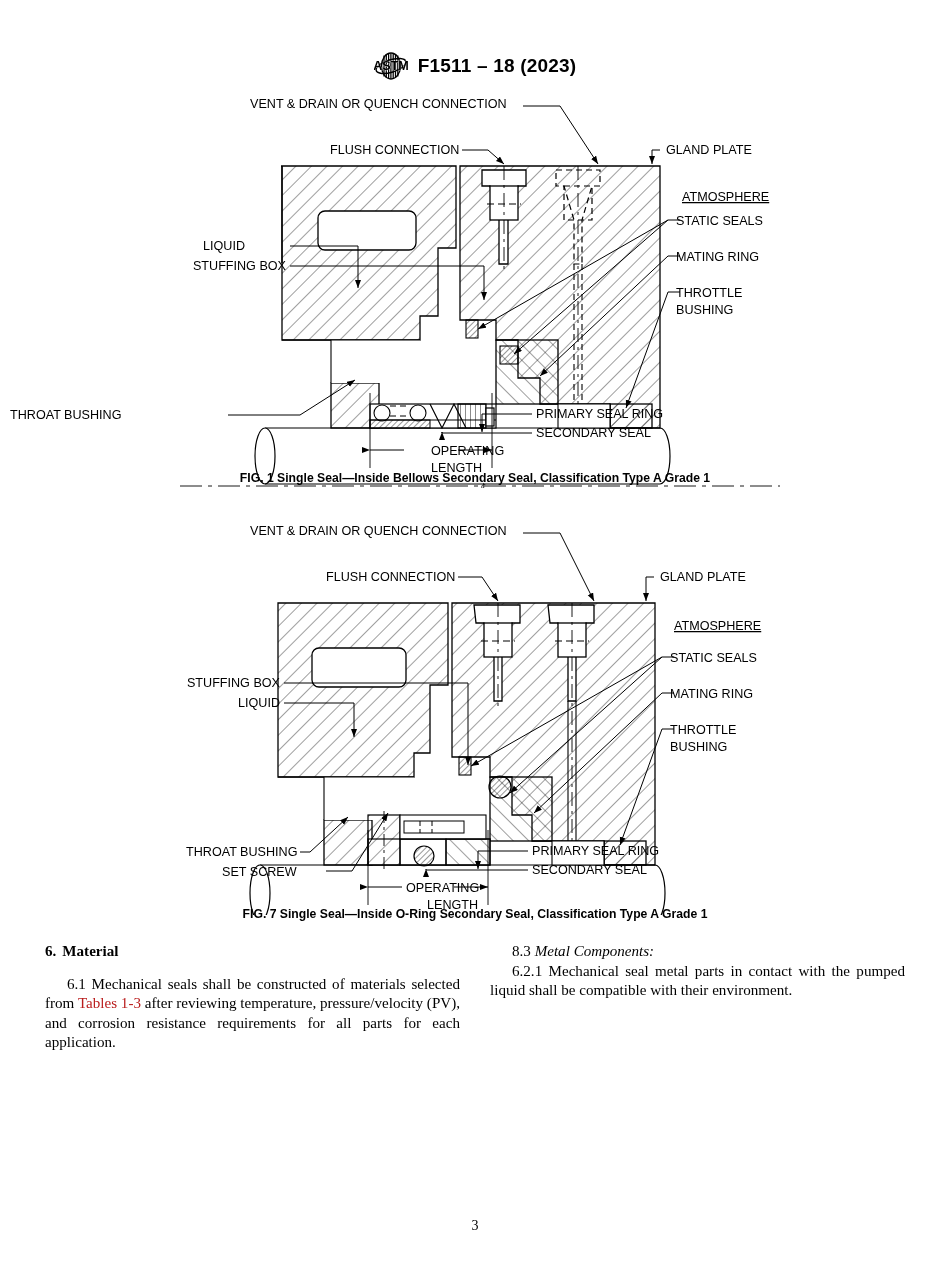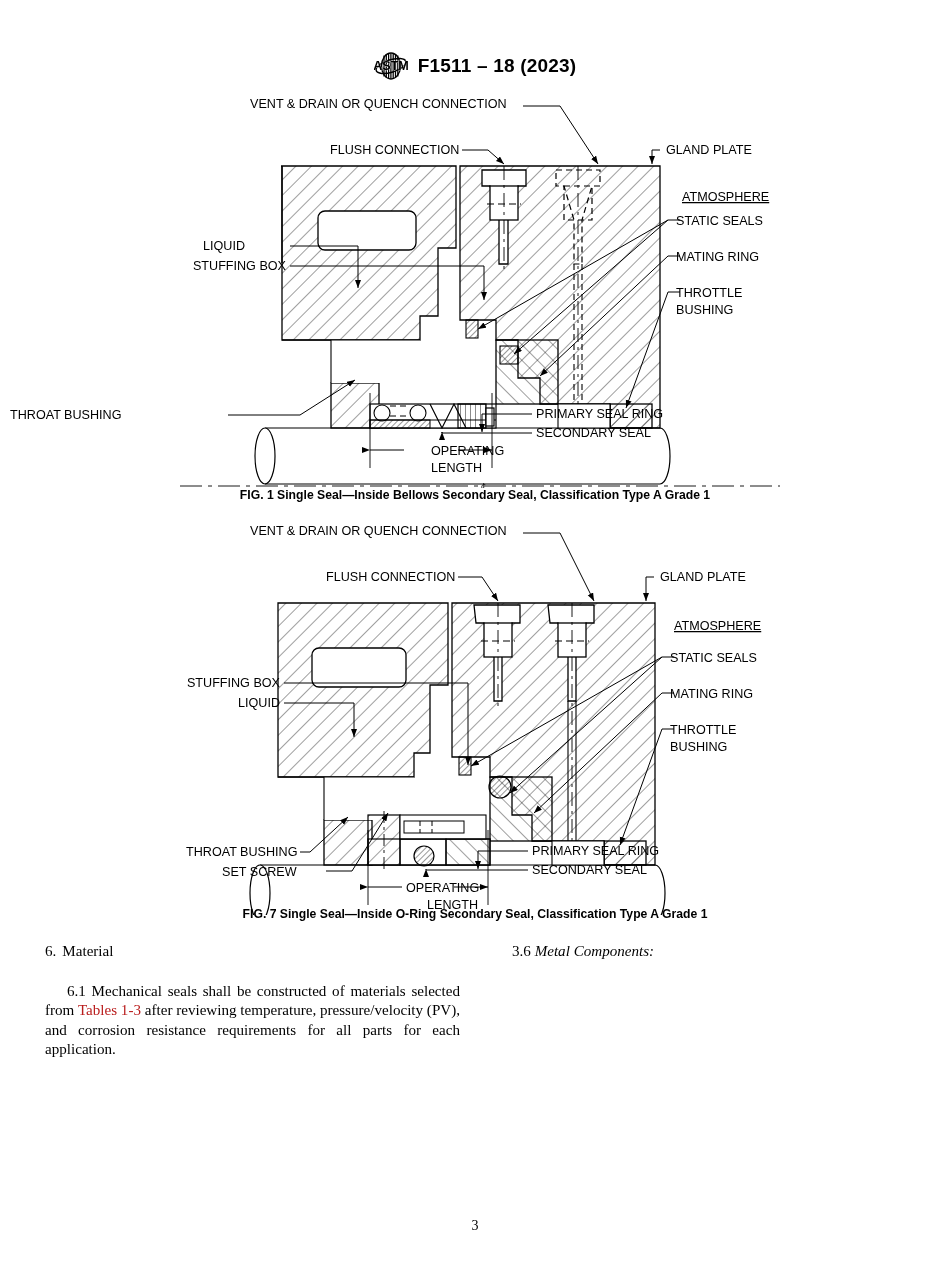--- a/index.html
+++ b/index.html
@@ -55,21 +55,21 @@
 
   .fig-caption {
     position: absolute;
     left: 0;
     width: 950px;
     text-align: center;
     font-family: "Liberation Sans", sans-serif;
     font-weight: bold;
     font-size: 12.2px;
   }
-  #fig1-caption { top: 400px; }
+  #fig1-caption { top: 383px; }
   #fig2-caption { top: 392px; }
 
   .fig-svg {
     position: absolute;
     top: 0;
     left: 0;
   }
 
   
   svg text {
@@ -91,22 +91,22 @@
     top: 0;
     width: 415px;
     font-size: 15.1px;
     line-height: 1.30;
     text-align: justify;
   }
   .col-left  { left: 45px; }
   .col-right { left: 490px; }
 
   .sec-head {
-    font-weight: normal;
-    margin: 0 0 20px 0;
+    font-weight: bold;
+    margin: 0 0 13px 0;
     font-size: 15.1px;
   }
   .sec-head .num { margin-right: 6px; }
 
   p.para {
     margin: 0;
     text-indent: 22px;
     text-align: justify;
   }
   p.para.nojust { text-align: left; }
@@ -420,19 +420,23 @@
     <p class="para">
       <span>6.1</span>
       <span>Mechanical seals shall be constructed of materials selected from</span>
       <span class="xref">Tables 1-3</span>
       <span>after reviewing temperature, pressure/velocity (PV), and corrosion resistance requirements for all parts for each application.</span>
     </p>
   </div>
 
   <div class="col col-right">
     <p class="para nojust">
-      <span>3.6</span>
+      <span>8.3</span>
       <span class="italic">Metal Components:</span>
+    </p>
+    <p class="para">
+      <span>6.2.1</span>
+      <span>Mechanical seal metal parts in contact with the pumped liquid shall be compatible with their environment.</span>
     </p>
   </div>
 </div>
 
 <div class="page-number">3</div>
 
 </body></html>

